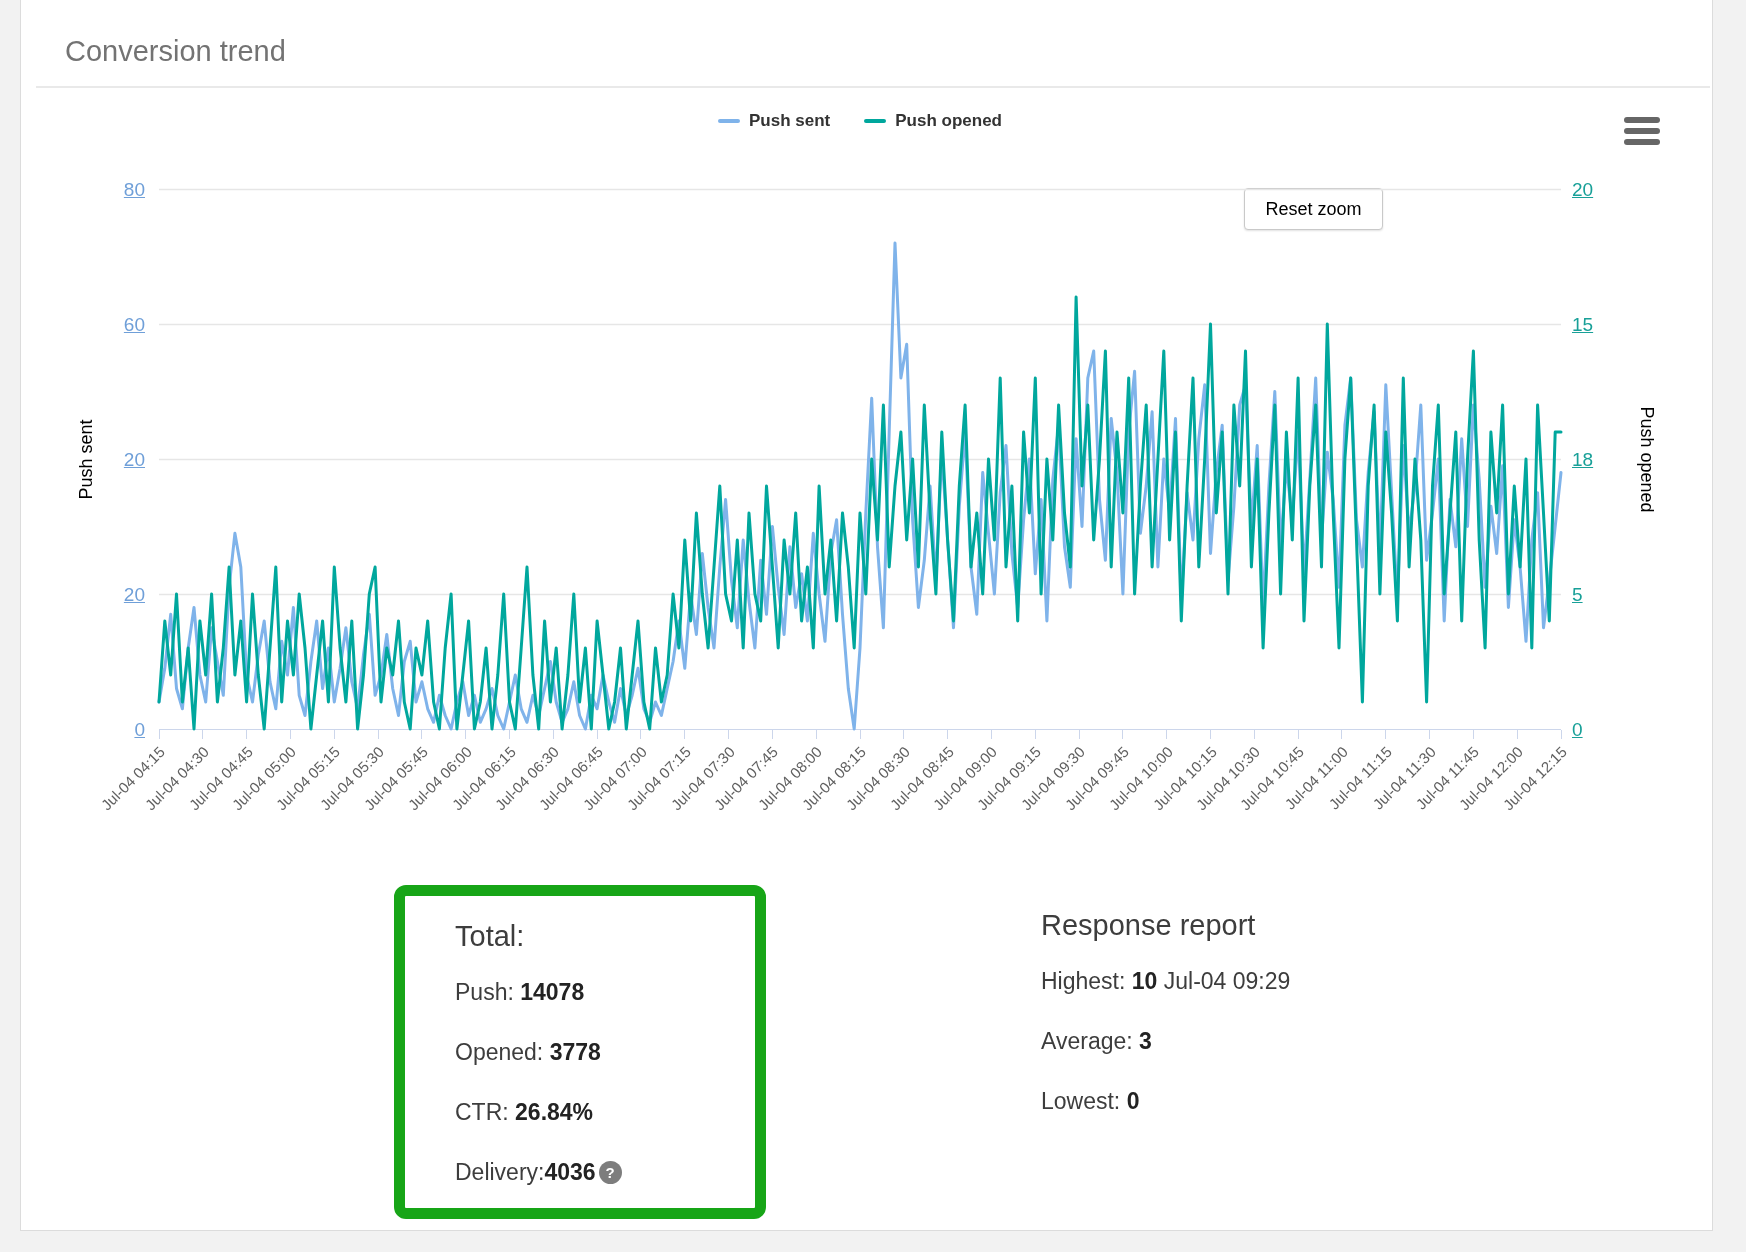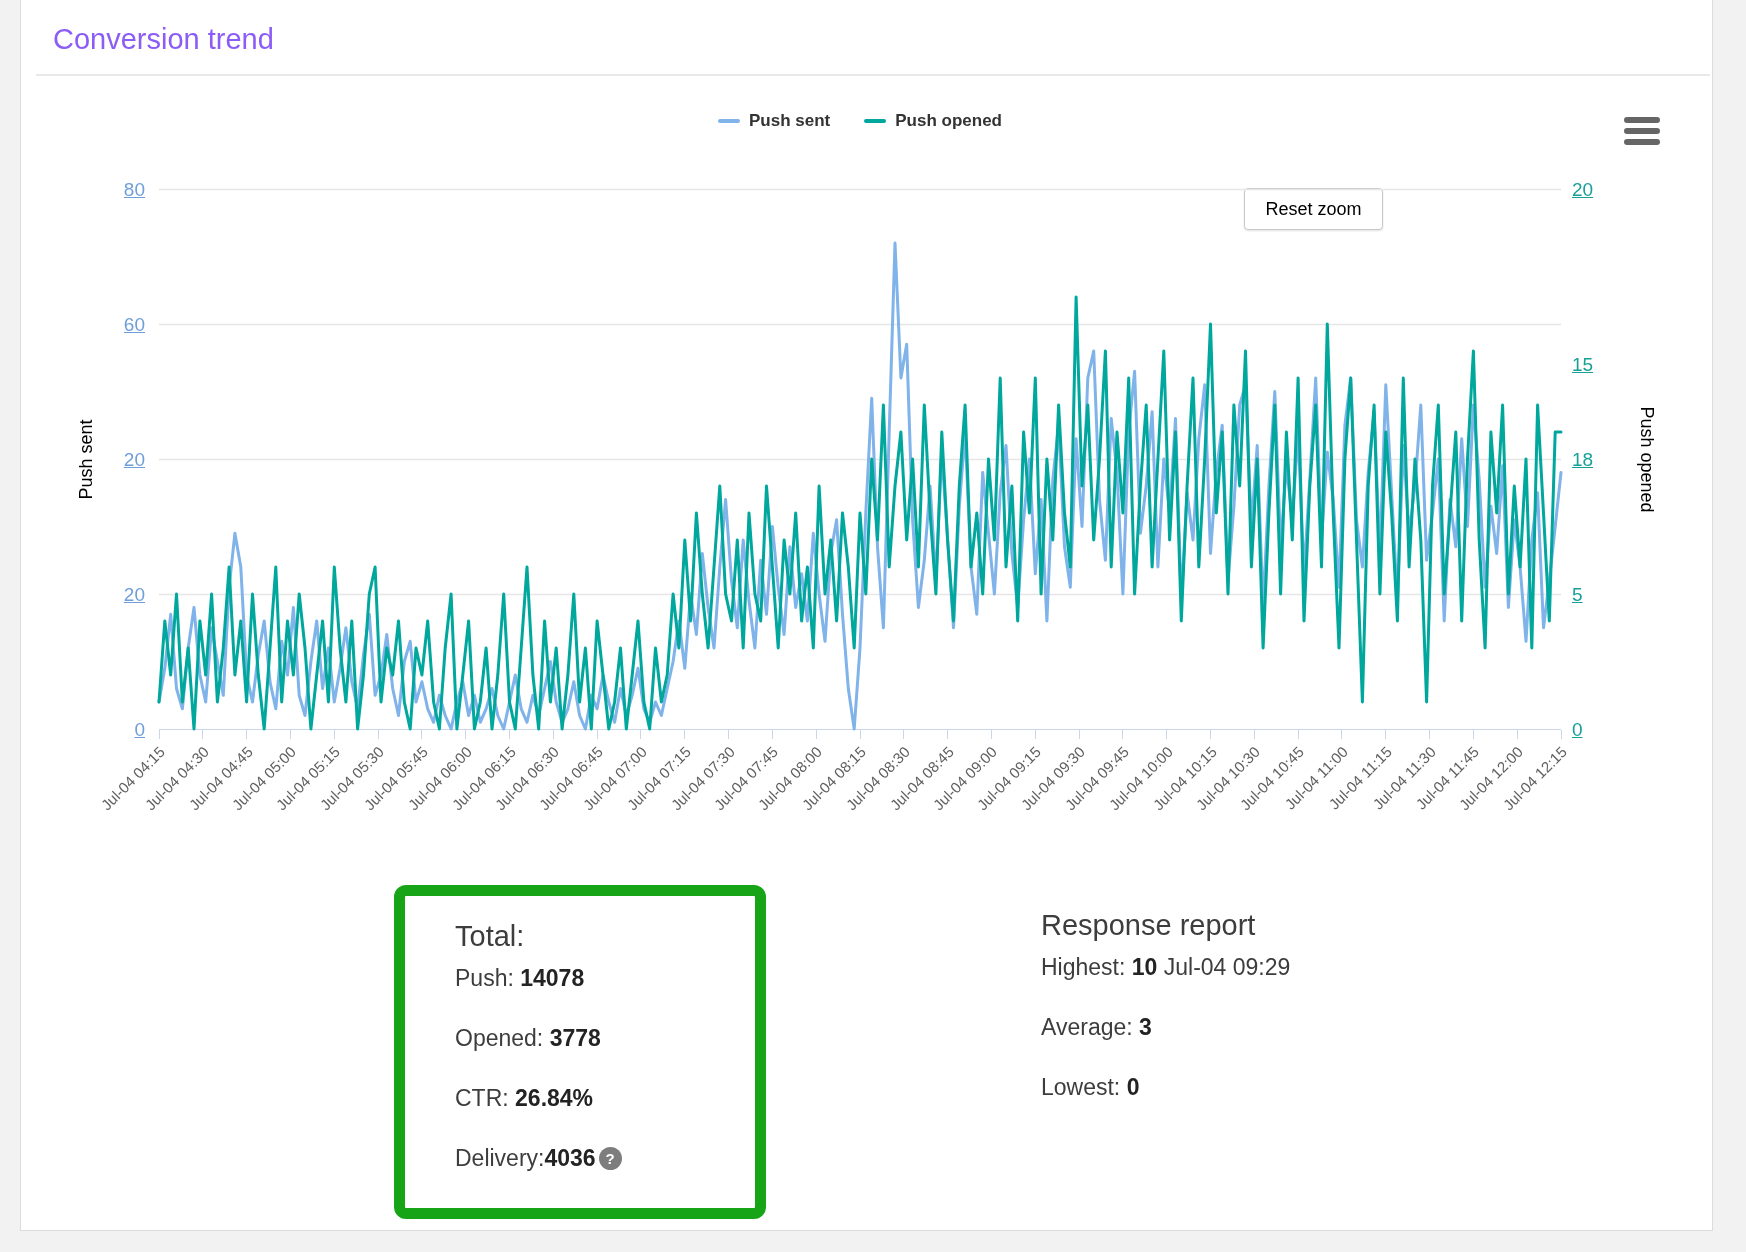--- a/index.html
+++ b/index.html
@@ -1,19 +1,19 @@
 <!DOCTYPE html>
 <html><head>
 <meta charset="utf-8">
 <style>
   html,body{margin:0;padding:0;background:#f2f2f2;font-family:"Liberation Sans",sans-serif;}
   .page{position:relative;width:1746px;height:1252px;background:#f2f2f2;overflow:hidden;}
   .card{position:absolute;left:20px;top:-2px;width:1693px;height:1233px;background:#ffffff;
         border:1px solid #dcdcdc;box-sizing:border-box;}
-  .title{margin:0;padding:24px 0 0 32px;font-size:29px;font-weight:400;color:#8b5cf6;}
+  .title{margin:12px;padding:24px 0 0 32px;font-size:29px;font-weight:400;color:#737373;}
   .divider{margin:18px 2px 0 15px;border-top:2px solid #e9e9e9;height:0;}
   
   .chart{position:absolute;left:0;top:72px;width:1693px;height:790px;}
   .legend{position:absolute;left:138px;top:40px;width:1402px;display:flex;justify-content:center;gap:34px;}
   .legend-item{display:flex;align-items:center;gap:9px;cursor:pointer;}
   .lmark{display:inline-block;width:22px;height:4px;border-radius:2px;}
   .ltext{font-size:17px;font-weight:700;color:#333333;}
   .burger{position:absolute;left:1603px;top:46px;width:36px;height:28px;display:flex;flex-direction:column;justify-content:space-between;cursor:pointer;}
   .burger .bar{height:6px;background:#666666;border-radius:3px;}
   .resetzoom{position:absolute;left:1223px;top:117px;width:139px;height:42px;background:#ffffff;
@@ -27,21 +27,21 @@
   .ytitle{position:absolute;top:118px;height:540px;width:30px;display:flex;align-items:center;justify-content:center;}
   .ytitle span{white-space:nowrap;font-size:18px;}
   .ytitle.left{left:50px;}  .ytitle.left span{transform:rotate(-90deg);}
   .ytitle.right{left:1610px;} .ytitle.right span{transform:rotate(90deg);}
   .xtick{position:absolute;width:1px;height:9px;top:659px;background:#ccd6eb;}
   .xlab{position:absolute;width:150px;text-align:right;font-size:15px;color:#606060;
         transform-origin:100% 0;transform:rotate(-45deg);white-space:nowrap;}
   
   .total-box{position:absolute;left:373px;top:886px;width:372px;height:334px;box-sizing:border-box;
              border:11px solid #17a517;border-radius:12px;background:#fff;padding:24px 0 0 50px;}
-  .stat-heading{font-size:29px;color:#3d3d3d;margin:0 0 12px 0;font-weight:400;}
+  .stat-heading{font-size:29px;color:#3d3d3d;margin:0 0 26px 0;font-weight:400;}
   .stat-row{font-size:23px;color:#3d3d3d;margin:0 0 33px 0;}
   .stat-row b{color:#232323;}
   .help-icon{display:inline-flex;width:23px;height:23px;border-radius:50%;background:#7d7d7d;color:#fff;
              font-size:15px;font-weight:700;align-items:center;justify-content:center;margin-left:3px;
              vertical-align:2px;cursor:pointer;}
   .response{position:absolute;left:1020px;top:886px;width:460px;padding-top:24px;}
 </style>
 </head>
 <body>
 
@@ -74,21 +74,21 @@
         <span>Push sent</span>
       </div>
       <div class="ytitle right">
         <span>Push opened</span>
       </div>
 
       <div id="ylabels">
           <div class="ylab left" style="top: 109px; color: rgb(111, 159, 216);">80</div>
           <div class="ylab right" style="top: 109px; color: rgb(24, 160, 152);">20</div>
           <div class="ylab left" style="top: 244px; color: rgb(111, 159, 216);">60</div>
-          <div class="ylab right" style="top: 244px; color: rgb(24, 160, 152); margin-top: 40px;">15</div>
+          <div class="ylab right" style="top: 244px; color: rgb(24, 160, 152);">15</div>
           <div class="ylab left" style="top: 379px; color: rgb(111, 159, 216);">20</div>
           <div class="ylab right" style="top: 379px; color: rgb(24, 160, 152);">18</div>
           <div class="ylab left" style="top: 514px; color: rgb(111, 159, 216);">20</div>
           <div class="ylab right" style="top: 514px; color: rgb(24, 160, 152);">5</div>
           <div class="ylab left" style="top: 649px; color: rgb(111, 159, 216);">0</div>
           <div class="ylab right" style="top: 649px; color: rgb(24, 160, 152);">0</div>
         </div>
 
       <div class="plot">
         <svg id="plot-svg" viewBox="0 0 1402 540" preserveAspectRatio="none">

